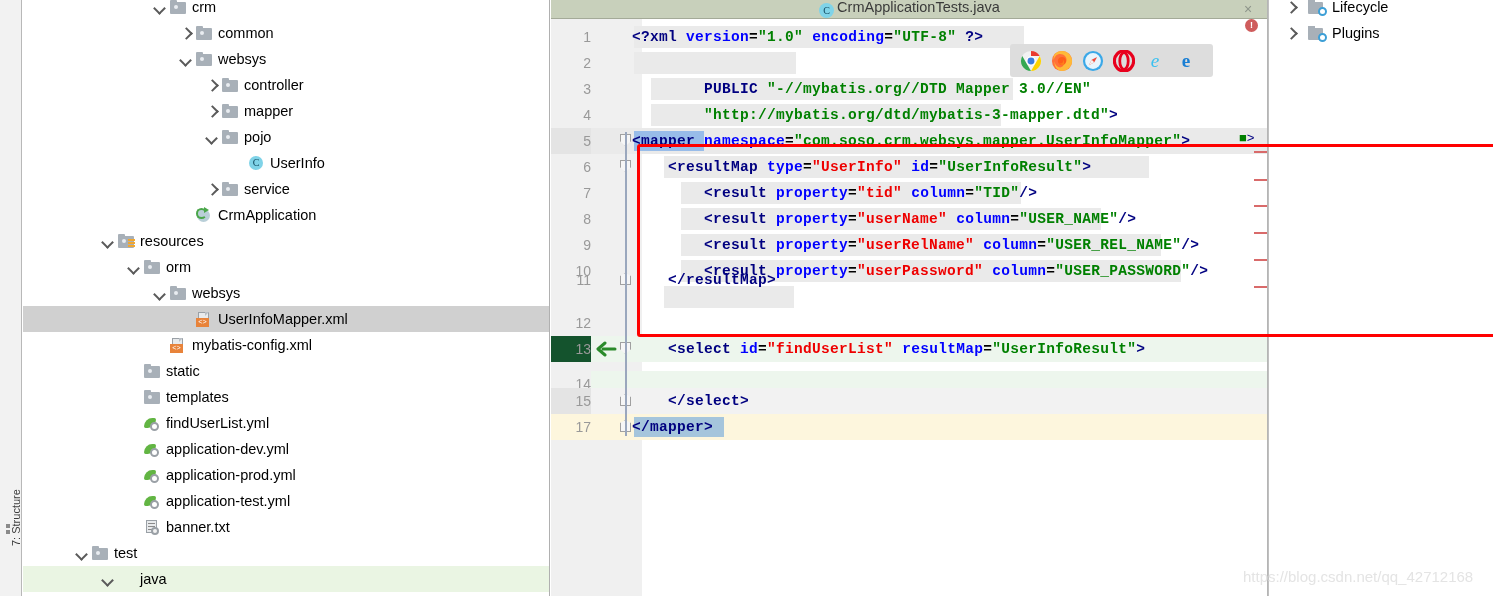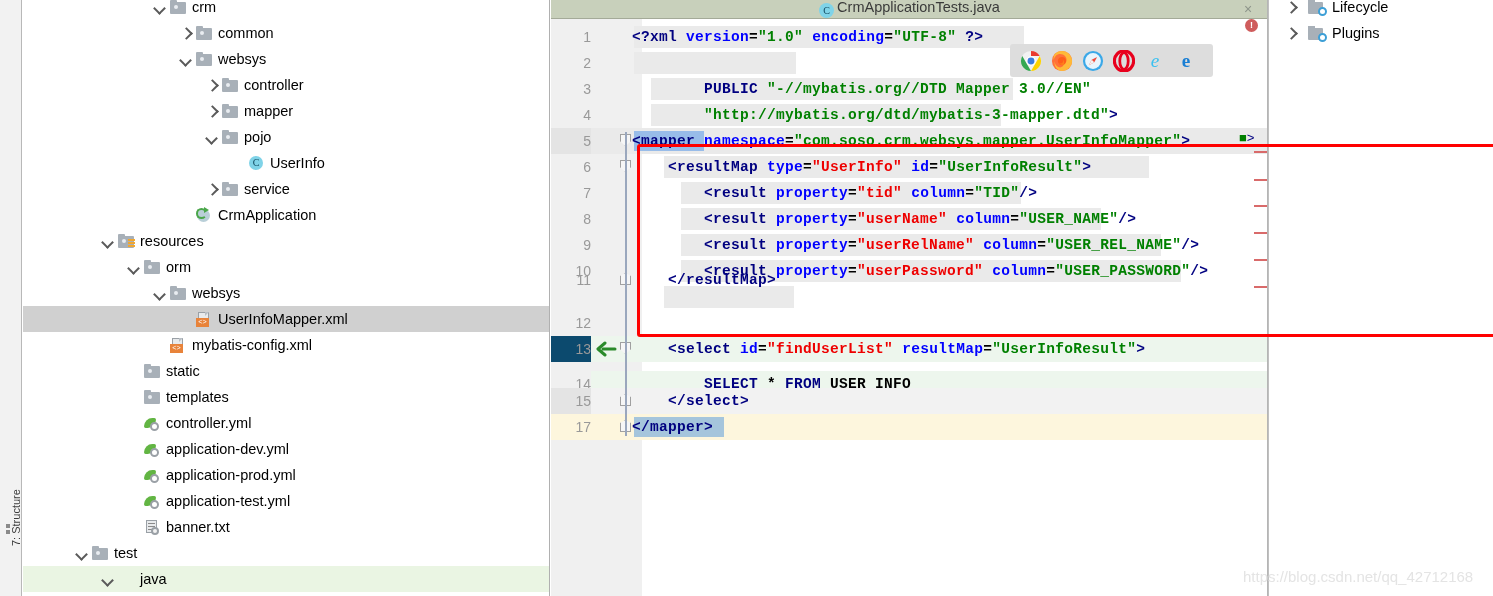--- a/index.html
+++ b/index.html
@@ -676,21 +676,21 @@
         </span>
         <span class="nlabel">templates</span>
       </div>
       <div class="node" style="position: absolute; left: 0px; right: 0px; top: 410px;">
         <span style="display: inline-block; width: 104px; flex: 0 0 auto;"></span>
         <span class="chev none"></span>
         <span class="ico ymlfile">
           <span class="leaf"></span>
           <span class="gear"></span>
         </span>
-        <span class="nlabel">controller.yml</span>
+        <span class="nlabel">findUserList.yml</span>
       </div>
       <div class="node" style="position: absolute; left: 0px; right: 0px; top: 436px;">
         <span style="display: inline-block; width: 104px; flex: 0 0 auto;"></span>
         <span class="chev none"></span>
         <span class="ico ymlfile">
           <span class="leaf"></span>
           <span class="gear"></span>
         </span>
         <span class="nlabel">application-dev.yml</span>
       </div>
@@ -818,35 +818,34 @@
             <span class="hex"></span>
           </div>
           <div class="codetext"><span class="tok-plain">    </span><span class="tok-tag">&lt;</span><span class="tok-tag">/</span><span class="tok-tag">resultMap</span><span class="tok-tag">&gt;</span></div>
         </div>
         <div class="crow" style="top: 291px;">
           <div class="lnum">12</div>
           <div class="codetext"></div>
         </div>
         <div class="crow" style="top: 317px;">
           <div class="linehl" style="background: rgb(237, 246, 237);"></div>
-          <div class="lnum" style="background: #0c4a6e;">13</div>
+          <div class="lnum" style="background: #14532d;">13</div>
           <div class="greenarrow">
             <svg width="22" height="16" viewBox="0 0 22 16">
               <path d="M20 8 L8 8 M10 2 L3 8 L10 14" stroke="#2a8a2a" stroke-width="3" fill="none" stroke-linecap="round" stroke-linejoin="round"></path>
             </svg>
           </div>
           <div class="foldmark open">
             <span class="hex"></span>
           </div>
           <div class="codetext"><span class="tok-plain">    </span><span class="tok-tag">&lt;</span><span class="tok-tag">select</span><span class="tok-plain"> </span><span class="tok-attr">id</span><span class="tok-plain">=</span><span class="tok-red">"findUserList"</span><span class="tok-plain"> </span><span class="tok-attr">resultMap</span><span class="tok-plain">=</span><span class="tok-str">"UserInfoResult"</span><span class="tok-tag">&gt;</span></div>
         </div>
         <div class="crow" style="top: 352px;">
           <div class="linehl" style="background: rgb(237, 246, 237);"></div>
           <div class="lnum" style="background: rgb(240, 240, 240);">14</div>
-          <div class="codetext"><span class="tok-plain">        </span><span class="tok-tag">SELECT</span><span class="tok-plain"> </span><span class="tok-plain">*</span><span class="tok-plain"> </span><span class="tok-tag">FROM</span><span class="tok-plain"> </span><span class="tok-plain">USER_INFO</span></div>
         </div>
         <div class="crow" style="top: 369px;">
           <div class="linehl" style="background: rgb(242, 242, 242);"></div>
           <div class="lnum" style="background: rgb(228, 228, 228);">15</div>
           <div class="foldmark">
             <span class="hex"></span>
           </div>
           <div class="codetext"><span class="tok-plain">    </span><span class="tok-tag">&lt;</span><span class="tok-tag">/</span><span class="tok-tag">select</span><span class="tok-tag">&gt;</span></div>
         </div>
         <div class="crow" style="top: 395px;">

